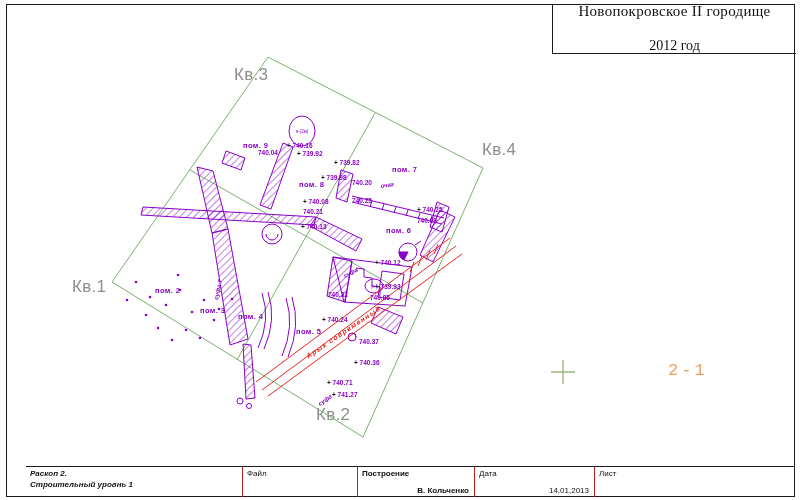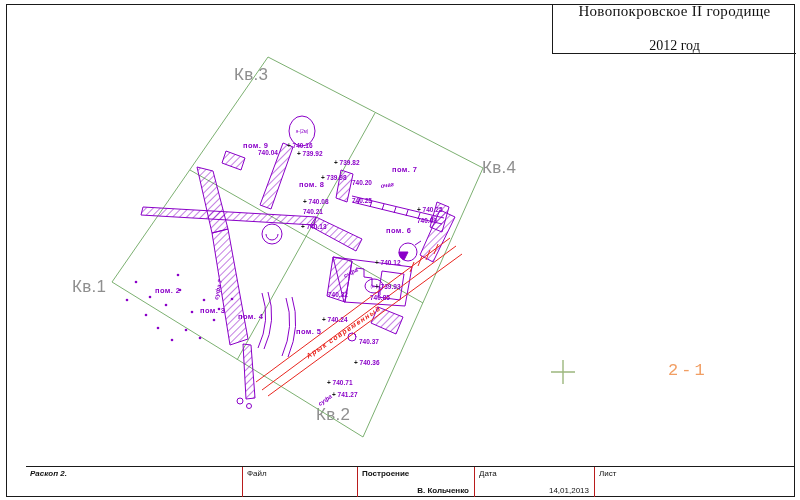--- a/index.html
+++ b/index.html
@@ -47,21 +47,21 @@
 
 <div class="sheet">
   <div class="sheet-border"></div>
 
   <div class="title-box">
     <div class="title-line1">Новопокровское  II городище</div>
     <div class="title-line2">2012 год</div>
   </div>
 
   <span class="quad" style="left:234px;top:25px;margin-top:40px;">Кв.3</span>
-  <span class="quad" style="left:482px;top:158px;">Кв.4</span>
+  <span class="quad" style="left:482px;top:140px;">Кв.4</span>
   <span class="quad" style="left:72px;top:277px;">Кв.1</span>
   <span class="quad" style="left:316px;top:405px;">Кв.2</span>
 
   <span class="site-label">2-1</span>
 
   <svg id="plan-svg" width="800" height="500" viewBox="0 0 800 500">
     <defs>
       <pattern id="hp" width="5" height="5" patternUnits="userSpaceOnUse" patternTransform="rotate(45)">
         <line x1="0" y1="0" x2="0" y2="5" stroke="#8a00c8" stroke-width="1"></line>
       </pattern>
@@ -180,20 +180,21 @@
         <text x="381" y="188" class="t-note" transform="rotate(-8 381 188)">очаг</text>
         <text x="302" y="133" class="t-feat">я-(2м)</text>
         <text x="374" y="288" class="t-feat">(н-)</text>
         <text x="345" y="334" class="t-arik" transform="rotate(-34 345 334)">Арык современный</text>
       </g>
   </svg>
 
   <div class="tblock">
     <div class="tb-cell tb-project">
       <div>Раскоп 2.</div>
+      <div>Строительный уровнь 1</div>
     </div>
     <div class="tb-cell tb-file">
       <span>Файл</span>
     </div>
     <div class="tb-cell tb-built">
       <span>Построение</span>
       <span class="tb-corner-right">В. Кольченко</span>
     </div>
     <div class="tb-cell tb-date">
       <span>Дата</span>

